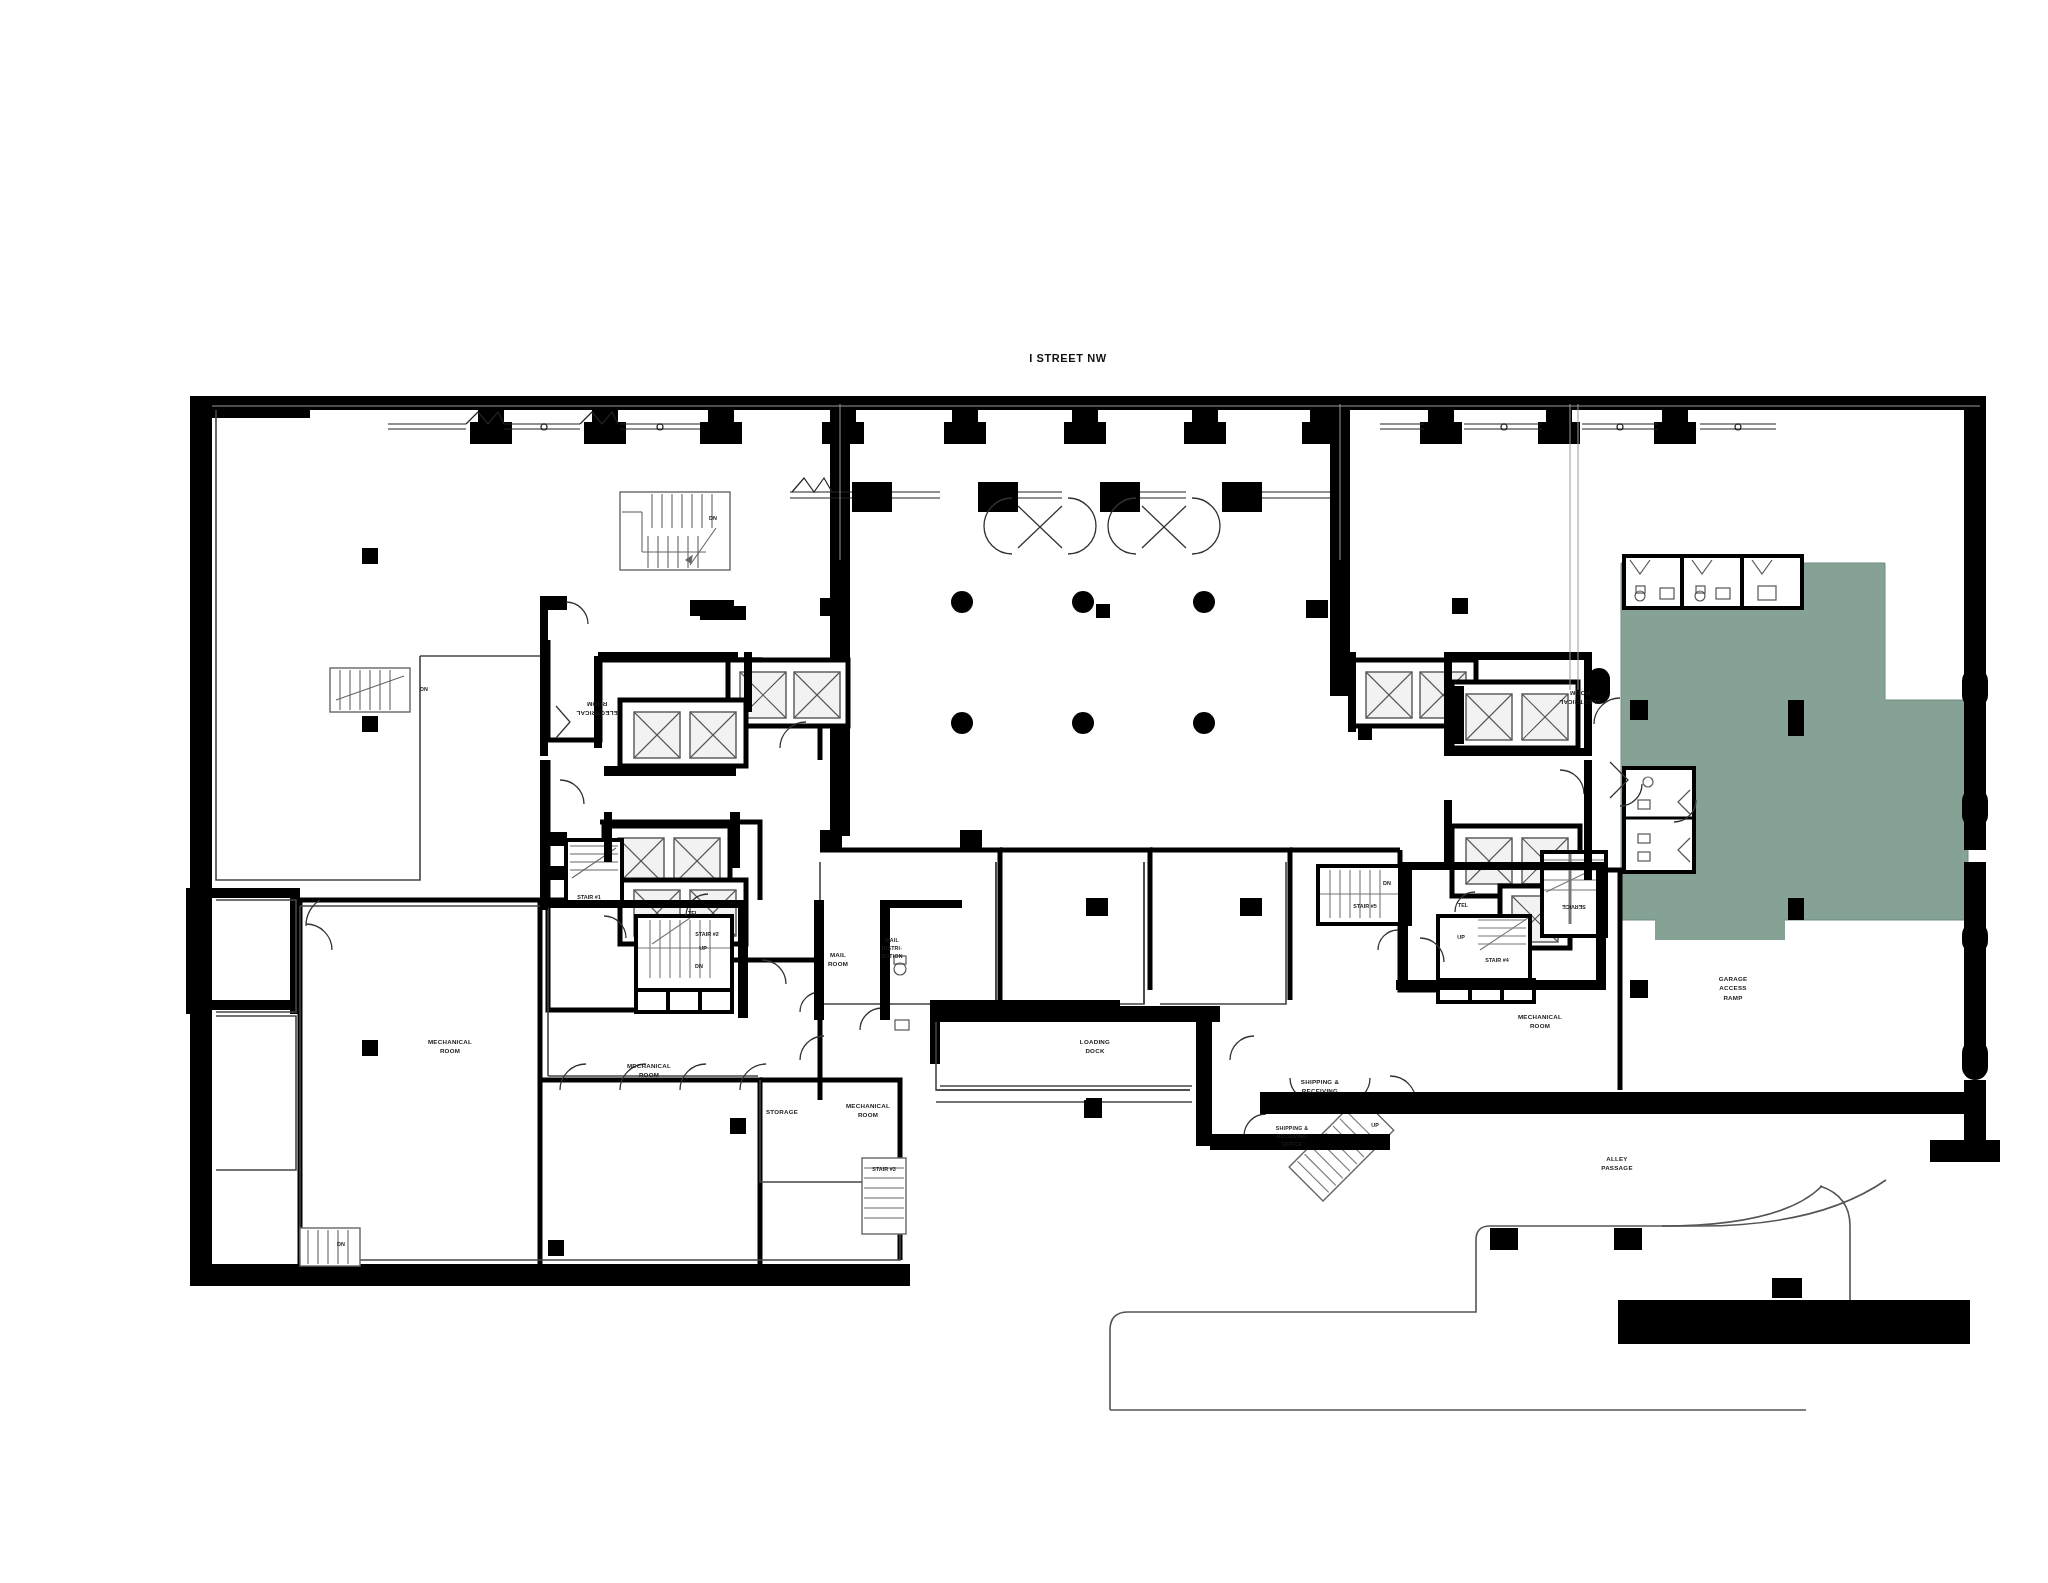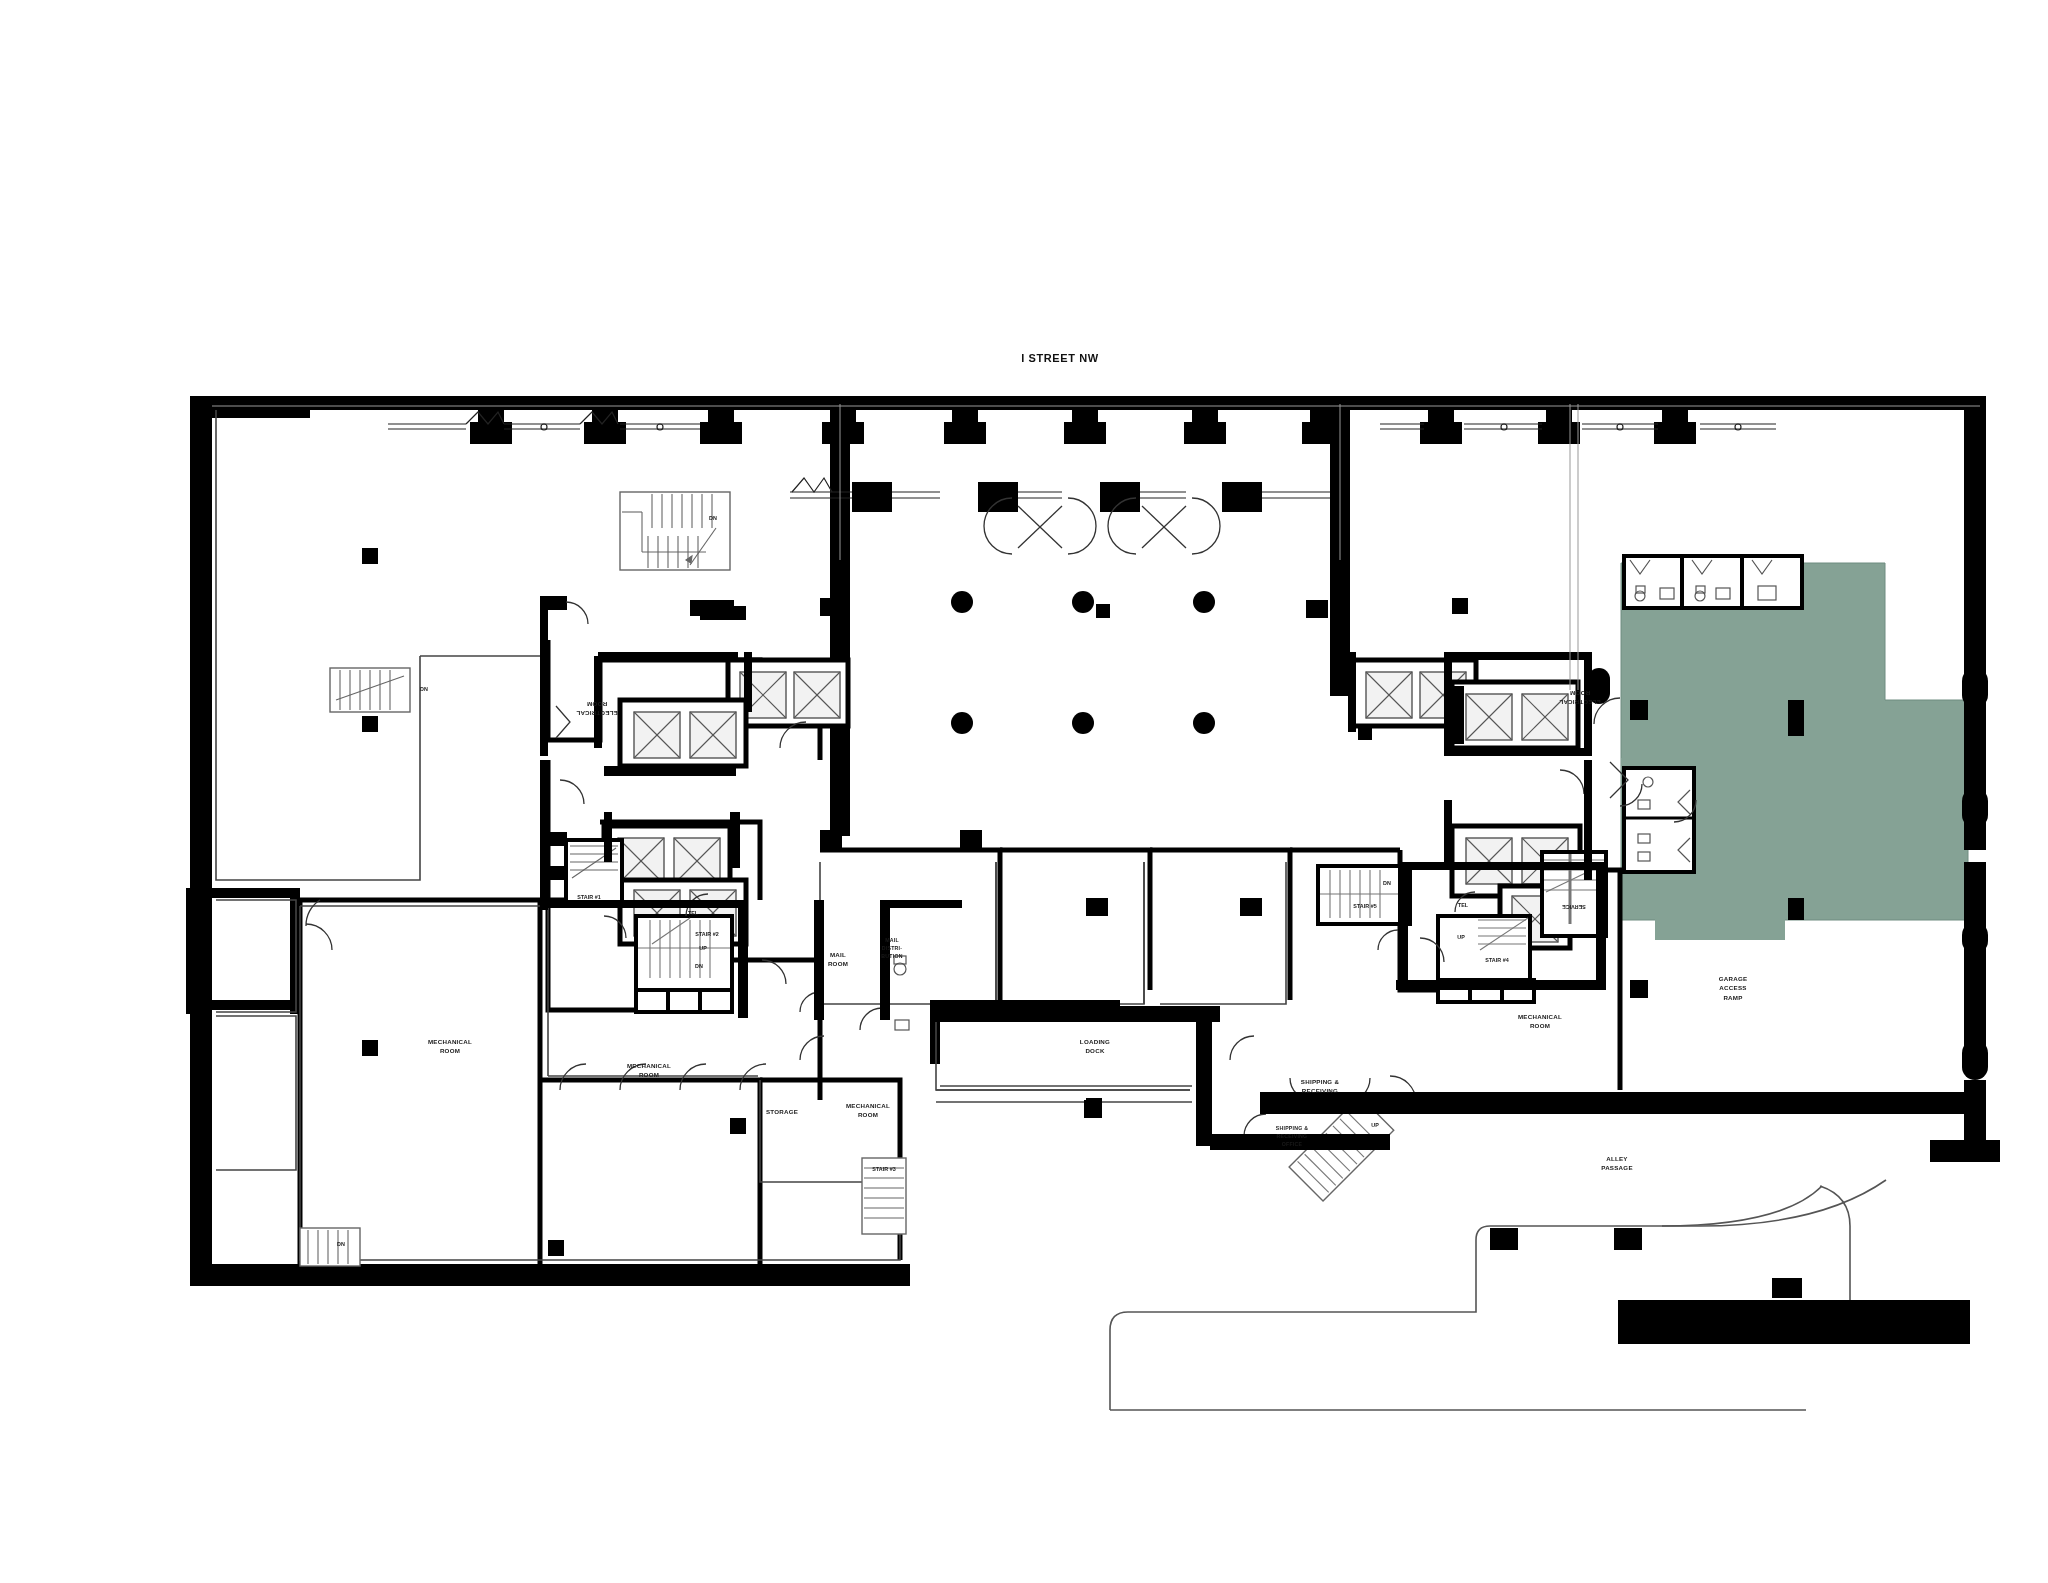--- a/index.html
+++ b/index.html
@@ -9,20 +9,21 @@
     font-family:"Liberation Sans","DejaVu Sans",sans-serif;
   }
   #plan-root{position:relative;width:2048px;height:1583px;background:#fff;}
   #plan-svg{position:absolute;left:0;top:0;width:2048px;height:1583px;display:block;}
 
   .street-label{
     position:absolute;
     font-size:11px;font-weight:bold;letter-spacing:.6px;
     color:#111;white-space:nowrap;
     transform:translate(-50%,-50%);
+    margin-left:8px;
   }
   .room-label{
     position:absolute;
     font-size:6.2px;font-weight:bold;letter-spacing:.25px;
     color:#1a1a1a;line-height:1.5;
     text-align:center;white-space:pre;
     transform:translate(-50%,-50%);
     pointer-events:none;
   }
   .room-label.tiny{font-size:5.2px;}

